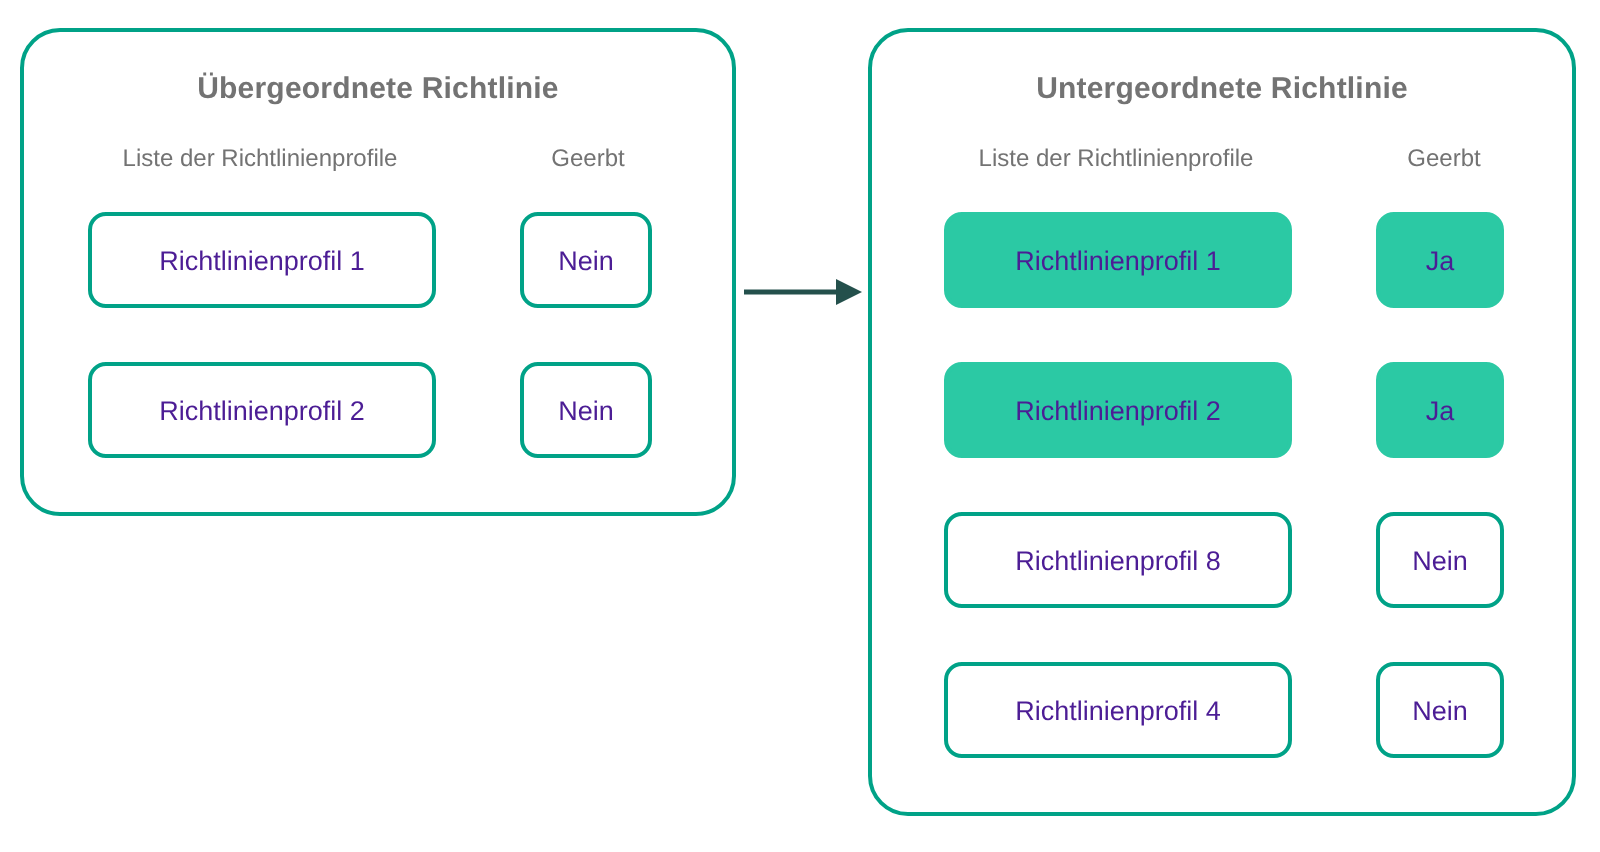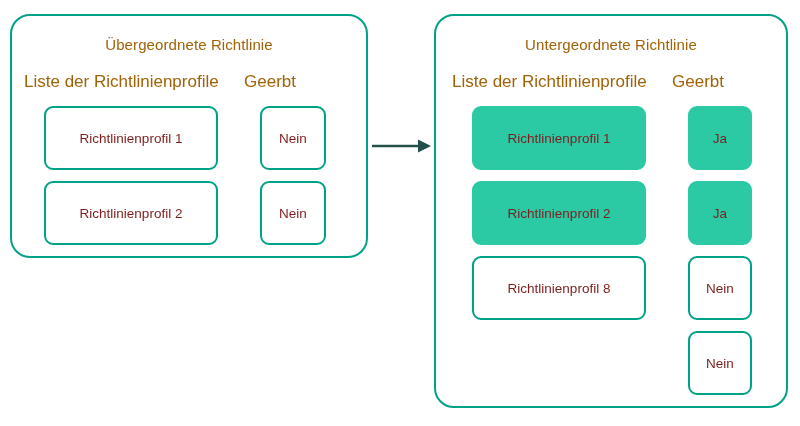--- a/index.html
+++ b/index.html
@@ -44,44 +44,44 @@
     width: 354px;
     height: 394px;
   }
 
   .panel-title {
     position: absolute;
     left: 0;
     right: 0;
     text-align: center;
     font-size: 15px;
-    font-weight: normal;
-    color: #a16207;
+    font-weight: bold;
+    color: #737373;
     letter-spacing: 0.1px;
   }
   #panel-parent .panel-title { top: 20px; }
   #panel-child  .panel-title { top: 20px; }
 
   
   .col-headers {
     position: absolute;
     left: 0;
     right: 0;
     height: 18px;
   }
   #panel-parent .col-headers { top: 56px; }
   #panel-child  .col-headers { top: 56px; }
 
   .col-head {
     position: absolute;
-    font-size: 17px;
+    font-size: 12px;
     font-weight: normal;
-    color: #a16207;
+    color: #737373;
     white-space: nowrap;
-    text-align: left;
+    text-align: center;
   }
 
   
   #panel-parent .col-head-profiles { left: 12px;  width: 212px; }
   #panel-parent .col-head-inherited { left: 232px; width: 100px; }
   
   #panel-child .col-head-profiles  { left: 16px;  width: 212px; }
   #panel-child .col-head-inherited { left: 236px; width: 100px; }
 
   
@@ -99,24 +99,24 @@
     margin-bottom: 27px;
   }
   .row:last-child { margin-bottom: 0; }
 
   .chip {
     position: absolute;
     box-sizing: border-box;
     display: flex;
     align-items: center;
     justify-content: center;
-    height: 64px;
+    height: 48px;
     border-radius: 9px;
     font-size: 13.5px;
-    color: #7f1d1d;
+    color: #4c1d95;
     white-space: nowrap;
   }
   .chip.outline {
     background: #ffffff;
     border: 2px solid #00a287;
   }
   .chip.filled {
     background: #2bc9a4;
     border: 2px solid #2bc9a4;
   }
@@ -184,18 +184,19 @@
         </div>
         <div class="row">
           <div class="chip chip-profile filled">Richtlinienprofil 2</div>
           <div class="chip chip-inherited filled">Ja</div>
         </div>
         <div class="row">
           <div class="chip chip-profile outline">Richtlinienprofil 8</div>
           <div class="chip chip-inherited outline">Nein</div>
         </div>
         <div class="row">
+          <div class="chip chip-profile outline">Richtlinienprofil 4</div>
           <div class="chip chip-inherited outline">Nein</div>
         </div>
       </div>
   </div>
 
 </div>
 
 </body></html>

